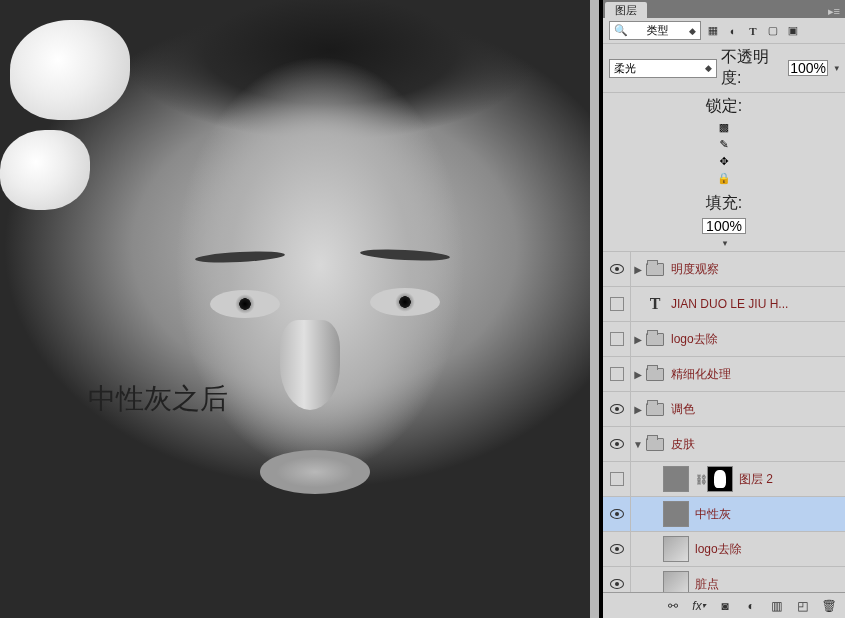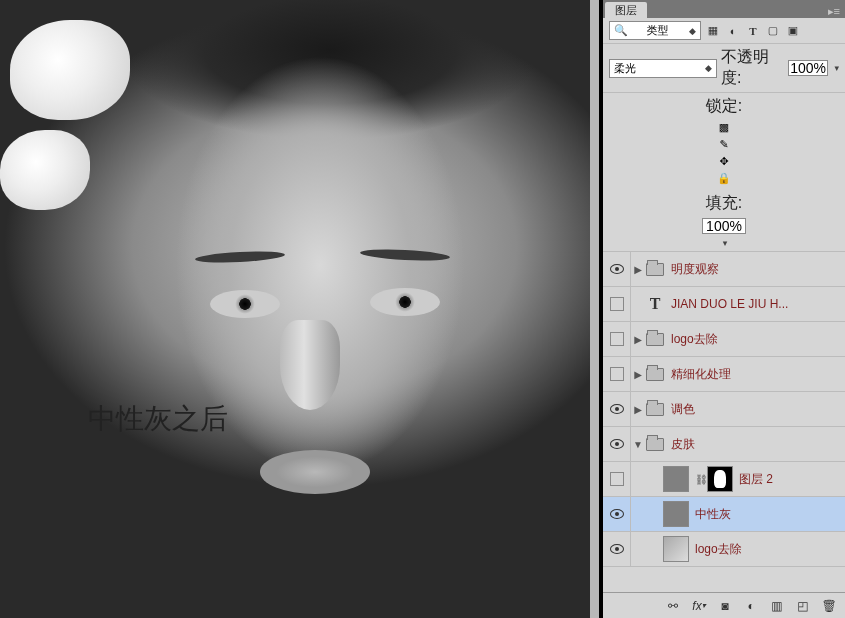--- a/index.html
+++ b/index.html
@@ -28,21 +28,21 @@
   .f2 { left:0px; top:130px; width:90px; height:80px; }
   .eye { position:absolute; width:70px; height:28px; background: radial-gradient(ellipse 14px 14px at 50% 50%, #000 0%, #1a1a1a 40%, #999 42%, #ccc 70%); border-radius:50%; }
   .eL { left:210px; top:290px; }
   .eR { left:370px; top:288px; }
   .brow { position:absolute; width:90px; height:10px; background:#3a3a3a; border-radius:50%; }
   .bL { left:195px; top:252px; transform:rotate(-3deg); }
   .bR { left:360px; top:250px; transform:rotate(3deg); }
   .nose { position:absolute; left:280px; top:320px; width:60px; height:90px; background: linear-gradient(90deg, #bbb 0%, #e0e0e0 40%, #c8c8c8 60%, #999 100%); border-radius: 30% 30% 50% 50%; }
   .mouth { position:absolute; left:260px; top:450px; width:110px; height:44px; background: radial-gradient(ellipse 55px 22px at 50% 50%, #b8b8b8 0%, #999 70%); border-radius:50%; }
   .canvas-label {
-    position:absolute; left:88px; top:400px;
+    position:absolute; left:88px; top:380px;
     font-size:28px; color:#222;
     font-family: "SimSun", serif;
   }
   
   .panel {
     position:absolute; right:0; top:0;
     width:246px; height:618px;
     background:#d6d6d6;
     border-left:4px solid #000000;
     display:flex; flex-direction:column;
@@ -267,20 +267,29 @@
       </div>
       <div class="layer">
         <div class="vis">
           <div class="eye-ico"></div>
         </div>
         <div class="indent i1"></div>
         <div class="tw"></div>
         <div class="thumb img"></div>
         <div class="layer-name">logo去除</div>
       </div>
+      <div class="layer">
+        <div class="vis">
+          <div class="eye-ico"></div>
+        </div>
+        <div class="indent i1"></div>
+        <div class="tw"></div>
+        <div class="thumb img"></div>
+        <div class="layer-name">脏点</div>
+      </div>
     </div>
 
   <div class="footer">
     <div class="fic">⚯</div>
     <div class="fic" style="font-style:italic">fx<span style="font-size:8px">▾</span></div>
     <div class="fic">◙</div>
     <div class="fic">◐</div>
     <div class="fic">▥</div>
     <div class="fic">◰</div>
     <div class="fic">🗑</div>

